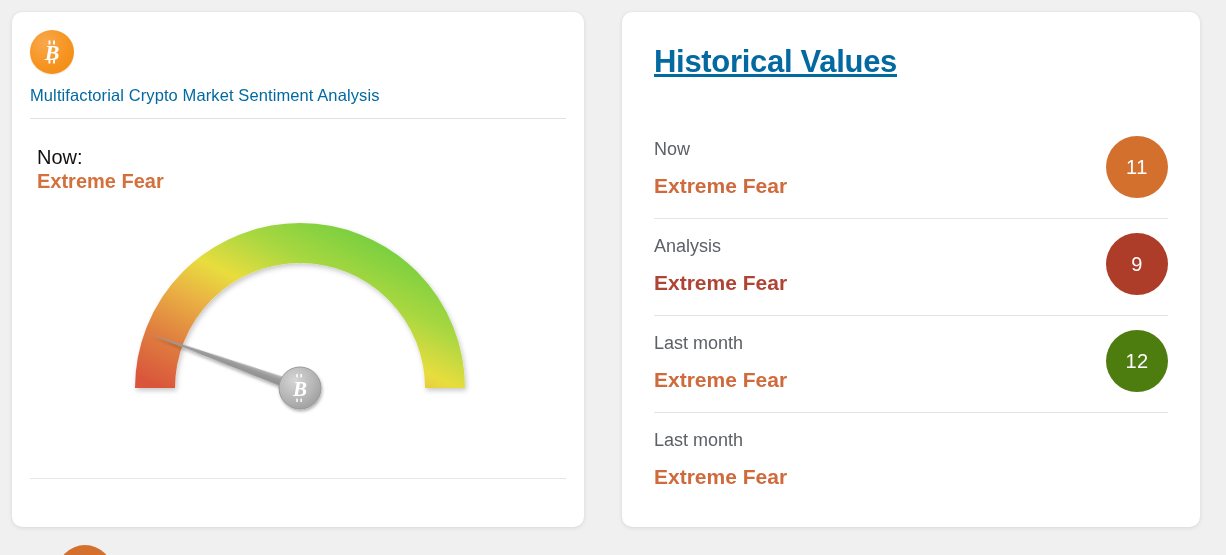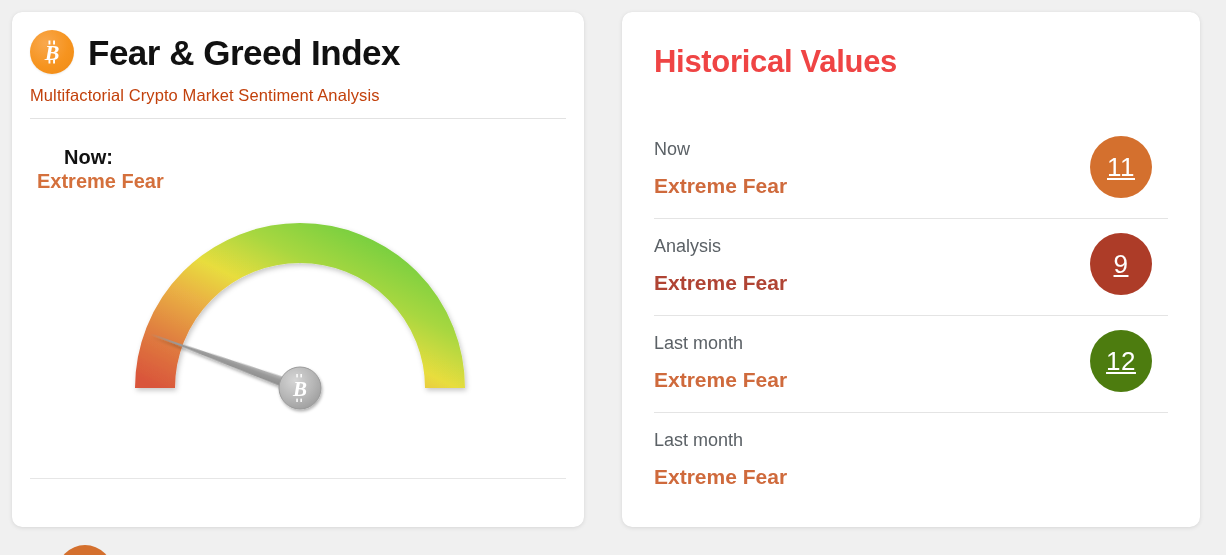--- a/index.html
+++ b/index.html
@@ -66,42 +66,41 @@
     font-size: 35px;
     font-weight: bold;
     color: #111111;
     letter-spacing: -0.5px;
     margin-left: 14px;
     line-height: 1;
     white-space: nowrap;
   }
   .subtitle {
     font-size: 16.5px;
-    color: #c2410c;
+    color: #0369a1;
     padding: 12px 0 0 18px;
     letter-spacing: 0.1px;
   }
   .header-divider {
     margin: 13px 18px 0 18px;
     height: 1px;
     background: #e2e2e2;
   }
 
   
   .now-block {
     position: absolute;
     left: 25px;
     top: 134px;
   }
   .now-label {
     font-size: 20px;
-    font-weight: bold;
+    font-weight: normal;
     color: #111111;
     line-height: 1.12;
-    margin-left: 27px;
   }
   .now-value {
     font-size: 20px;
     font-weight: bold;
     color: #d4703c;
     line-height: 1.35;
   }
 
   
   .gauge-wrap {
@@ -148,22 +147,23 @@
     color: #a9a9a9;
   }
 
   
   .history-title {
     position: absolute;
     left: 32px;
     top: 32px;
     font-size: 31px;
     font-weight: bold;
-    color: #ef4444;
+    color: #0369a1;
     letter-spacing: -0.3px;
+    text-decoration: underline;
   }
   .history-list {
     position: absolute;
     left: 32px;
     top: 110px;
     right: 32px;
   }
   .history-row {
     position: relative;
     height: 96px;
@@ -179,53 +179,51 @@
   }
   .row-sentiment {
     position: absolute;
     left: 0;
     top: 52px;
     font-size: 21px;
     font-weight: bold;
   }
   .row-badge {
     position: absolute;
-    right: 16px;
+    right: 0;
     top: 14px;
     width: 62px;
     height: 62px;
     border-radius: 50%;
     display: flex;
     align-items: center;
     justify-content: center;
     color: #ffffff;
-    font-size: 26px;
+    font-size: 20px;
     letter-spacing: 0.5px;
-    text-decoration: underline;
   }
 </style>
 </head>
 <body>
 
 <div class="stage">
 
   <div class="card" id="gauge-card">
 
     <div class="card-header">
       <div class="title-row">
         <span class="btc-logo">
           <svg width="30" height="30" viewBox="0 0 30 30" aria-hidden="true">
             <text x="15" y="22.5" font-family="'Liberation Serif', serif" font-size="22" font-weight="bold" font-style="italic" fill="#ffffff" text-anchor="middle">B</text>
             <rect x="11.5" y="3.5" width="1.9" height="4" fill="#ffffff"></rect>
             <rect x="16.1" y="3.5" width="1.9" height="4" fill="#ffffff"></rect>
             <rect x="11.5" y="22.5" width="1.9" height="4" fill="#ffffff"></rect>
             <rect x="16.1" y="22.5" width="1.9" height="4" fill="#ffffff"></rect>
           </svg>
         </span>
-        <span class="main-title">Fear &amp; Greed Index</span>
       </div>
       <div class="subtitle">Multifactorial Crypto Market Sentiment Analysis</div>
       <div class="header-divider"></div>
     </div>
 
     <div class="now-block">
       <div class="now-label">Now:</div>
       <div class="now-value" style="color: rgb(212, 112, 60);">Extreme Fear</div>
     </div>
 

